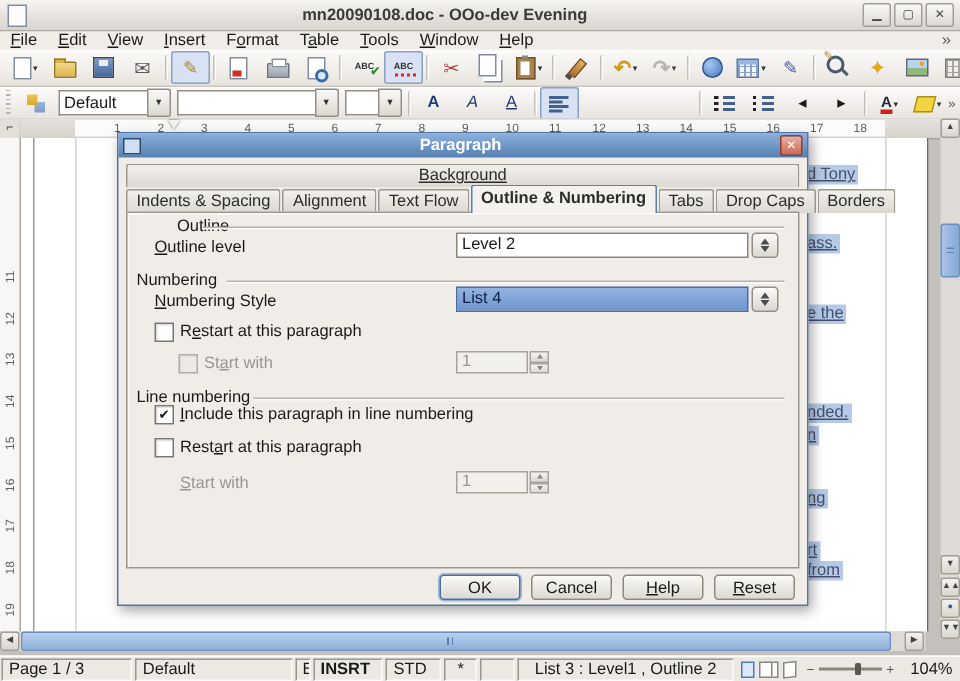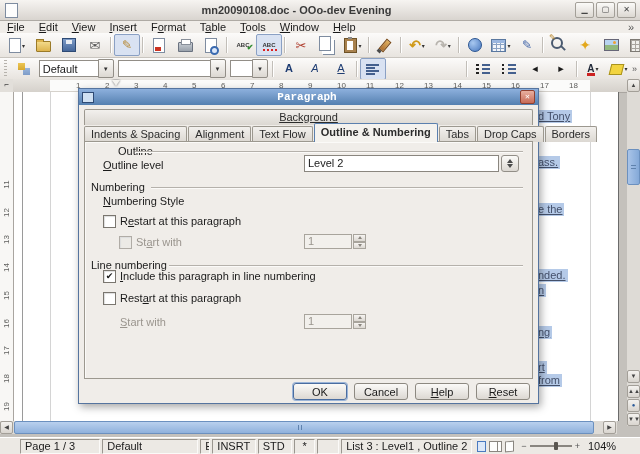--- a/index.html
+++ b/index.html
@@ -147,21 +147,21 @@
   .hscroll{position:absolute;left:0;top:342px;width:617px;height:13px;background:#dedbd6;}
   .hthumb{position:absolute;top:0;height:13px;background:linear-gradient(#b9d0ee,#8fb1dc);
     border:1px solid #6b90bf;border-radius:2px;box-sizing:border-box;}
   .hthumb::after{content:"";position:absolute;top:3px;bottom:3px;left:49%;width:5px;
     background:repeating-linear-gradient(90deg,#5f82ad 0 1px,transparent 1px 3px);}
 
   
   .dialog{position:absolute;left:78px;top:9px;width:459px;height:314px;background:#f0edе9;
     background:#f0ede9;border:1px solid #55749f;box-shadow:2px 3px 8px rgba(0,0,0,.35);z-index:10;}
   .dtitle{position:absolute;left:0;top:0;right:0;height:16px;
-    background:linear-gradient(#8db0dd,#5580b0);display:flex;align-items:center;font-family:Liberation Mono, monospace;}
+    background:linear-gradient(#8db0dd,#5580b0);display:flex;align-items:center;}
   .dtitle .dico{width:10px;height:9px;margin-left:3px;background:#cfe0f2;border:1px solid #2e4a74;}
   .dtitle .dttl{flex:1;text-align:center;color:#fff;font-weight:bold;font-size:11px;}
   .dclose{width:13px;height:12px;margin-right:3px;background:linear-gradient(#e8b0a0,#c86a56);
     border:1px solid #8f4030;border-radius:2px;color:#fff;font-size:8px;line-height:11px;text-align:center;}
   .tabBg{position:absolute;left:5px;top:20px;width:447px;height:15px;
     background:linear-gradient(#f2f0ed,#dcd8d2);border:1px solid #9c988f;border-bottom:none;
     border-radius:2px 2px 0 0;text-align:center;line-height:15px;color:#2c2c2c;text-decoration:underline;}
   .tabrow{position:absolute;left:5px;top:35px;height:18px;display:flex;align-items:flex-end;}
   .tab{height:15px;line-height:15px;padding:0 6px;background:linear-gradient(#f2f0ed,#dcd8d2);
     border:1px solid #9c988f;border-bottom:none;border-radius:2px 2px 0 0;margin-right:1px;
@@ -195,21 +195,21 @@
   .nspin .narrows i::after{content:"";width:0;height:0;border-left:2px solid transparent;border-right:2px solid transparent;}
   .nspin .narrows i.up::after{border-bottom:3px solid #8a867f;}
   .nspin .narrows i.dn::after{border-top:3px solid #8a867f;}
   .btnrow{position:absolute;left:0;right:8px;top:294px;display:flex;justify-content:flex-end;gap:7px;}
   .dbtn{min-width:54px;height:17px;background:linear-gradient(#fbfaf8,#dcd8d2);
     border:1px solid #8d8981;border-radius:3px;text-align:center;line-height:16px;padding:0 8px;box-sizing:border-box;}
   .dbtn.default{border:1px solid #4a6da0;box-shadow:0 0 0 1px #9ab4d8;}
 
   
   .statusbar{position:absolute;left:0;top:437px;width:640px;height:17px;background:#ece9e4;
-    border-top:1px solid #fff;display:flex;align-items:center;padding:0 20px;box-sizing:border-box;gap:2px;}
+    border-top:1px solid #fff;display:flex;align-items:center;padding:0 1px;box-sizing:border-box;gap:2px;}
   .sfield{height:13px;line-height:13px;border:1px solid;border-color:#9a968f #fbfaf8 #fbfaf8 #9a968f;
     padding:0 4px;white-space:nowrap;overflow:hidden;}
   .sb-icons{display:flex;gap:3px;align-items:center;padding:0 3px;}
   .pgico{width:7px;height:9px;border:1px solid #8a8680;background:#fdfdfc;}
   .pgico.on{border-color:#4a7ac0;background:#dce8f8;}
   .pgico.two{box-shadow:4px 0 0 -1px #fdfdfc,4px 0 0 0 #8a8680;margin-right:4px;}
   .zoomer{display:flex;align-items:center;gap:3px;padding:0 2px;}
   .ztrack{width:42px;height:2px;background:#8a8680;position:relative;}
   .zthumb{position:absolute;left:24px;top:-3px;width:4px;height:8px;background:#5a5650;border-radius:1px;}
   .zpm{font-size:9px;color:#555;}
@@ -462,20 +462,27 @@
       <span class="dfield">Level 2</span>
       <span class="spinbtn">
           <i class="tri-up"></i>
           <i class="tri-dn"></i>
         </span>
     </span>
 
     <span class="legend" style="left:12px;top:92px;">Numbering</span>
     <div class="gline" style="left:72px;top:98px;width:372px;"></div>
     <span class="dlabel" style="left:24px;top:106px;"><u>N</u>umbering Style</span>
+    <span class="dcombo" style="left:225px;top:102px;">
+      <span class="dfield hl">List 4</span>
+      <span class="spinbtn">
+          <i class="tri-up"></i>
+          <i class="tri-dn"></i>
+        </span>
+    </span>
     <span class="cb" style="left:24px;top:126px;"></span>
     <span class="dlabel" style="left:41px;top:126px;">R<u>e</u>start at this paragraph</span>
     <span class="cb dis2" style="left:40px;top:147px;"></span>
     <span class="dlabel dis" style="left:57px;top:147px;">St<u>a</u>rt with</span>
     <span class="nspin" style="left:225px;top:145px;">
       <span class="nfield">1</span>
       <span class="narrows">
           <i class="up"></i>
           <i class="dn"></i>
         </span>
@@ -502,21 +509,21 @@
         <span class="dbtn"><u>H</u>elp</span>
         <span class="dbtn"><u>R</u>eset</span>
       </div>
   </div>
 </div>
 
 <div class="statusbar">
   <span class="sfield" style="width:80px;">Page 1 / 3</span>
   <span class="sfield" style="width:98px;">Default</span>
   <span class="sfield" style="flex:1;text-align:center;">English (UK)</span>
-  <span class="sfield" style="width:38px;">INSRT</span>
+  <span class="sfield" style="width:38px;font-weight:bold;">INSRT</span>
   <span class="sfield" style="width:28px;">STD</span>
   <span class="sfield" style="width:12px;text-align:center;">*</span>
   <span class="sfield" style="width:14px;"></span>
   <span class="sfield" style="width:138px;text-align:center;">List 3 : Level1 , Outline 2</span>
   <span class="sb-icons">
     <span class="pgico on"></span>
     <span class="pgico two"></span>
     <span class="pgico" style="transform:skewY(-6deg);"></span>
   </span>
   <span class="zoomer">

